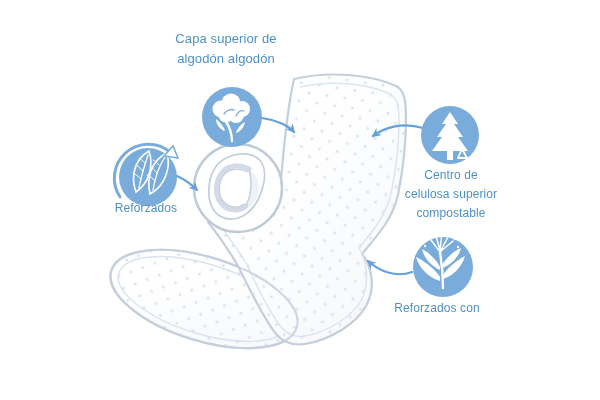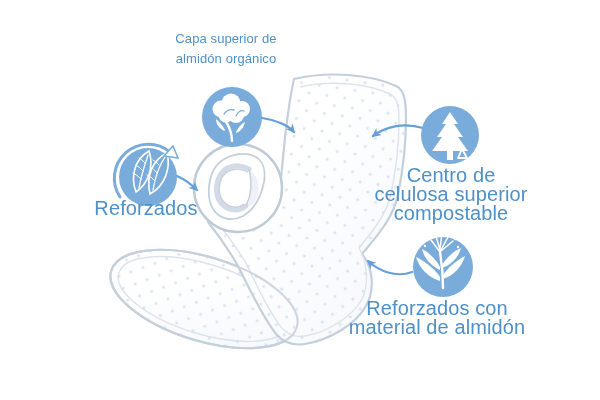--- a/index.html
+++ b/index.html
@@ -3,21 +3,21 @@
 <meta charset="utf-8">
 <style>
   html,body{margin:0;padding:0;background:#fff;}
   .stage{
     position:relative;width:600px;height:400px;background:#fff;overflow:hidden;
     font-family:"Liberation Sans",sans-serif;
   }
   .art{position:absolute;left:0;top:0;width:600px;height:400px;}
   .callout{
     position:absolute;transform:translateX(-50%);text-align:center;
-    color:var(--text-blue,#4e90c8);font-size:20px;line-height:19px;letter-spacing:.1px;
+    color:var(--text-blue,#4e90c8);font-size:12px;line-height:19px;letter-spacing:.1px;
   }
   .callout span{display:block;white-space:nowrap;}
   .callout-top{left:226px;top:29px;font-size:13px;line-height:20px;}
   .callout-left{left:146px;top:199px;}
   .callout-right{left:451px;top:166px;}
   .callout-bottom{left:437px;top:299px;}
 
   
   .pad-outer{fill:url(#padGrad);stroke:var(--pad-outline,#c5cfdc);stroke-width:2.2;stroke-linejoin:round;}
   .pad-inner{fill:none;stroke:var(--pad-inner-line,#dce3ed);stroke-width:1.4;}
@@ -159,28 +159,27 @@
       <circle class="glyph-w" cx="458" cy="247" r="1.2"></circle>
       <path class="glyph-w" d="M 440,270 C 431,266 424,258 422,249 C 430,253 437,261 440,267 Z"></path>
       <path class="glyph-w" d="M 442,268 C 451,265 459,257 461,248 C 453,251 445,260 442,265 Z"></path>
       <path class="glyph-w" d="M 440,281 C 429,278 419,268 416,257 C 427,262 436,271 440,277 Z"></path>
       <path class="glyph-w" d="M 443,279 C 453,276 462,267 465,256 C 455,261 446,270 443,275 Z"></path>
     </g>
   </svg>
 
   <div class="callout callout-top">
     <span>Capa superior de</span>
-    <span>almidón orgánico</span>
+    <span>algodón algodón</span>
   </div>
   <div class="callout callout-left">
     <span>Reforzados</span>
   </div>
   <div class="callout callout-right">
     <span>Centro de</span>
     <span>celulosa superior</span>
     <span>compostable</span>
   </div>
   <div class="callout callout-bottom">
     <span>Reforzados con</span>
-    <span>material de almidón</span>
   </div>
 
 </div>
 
 </body></html>

